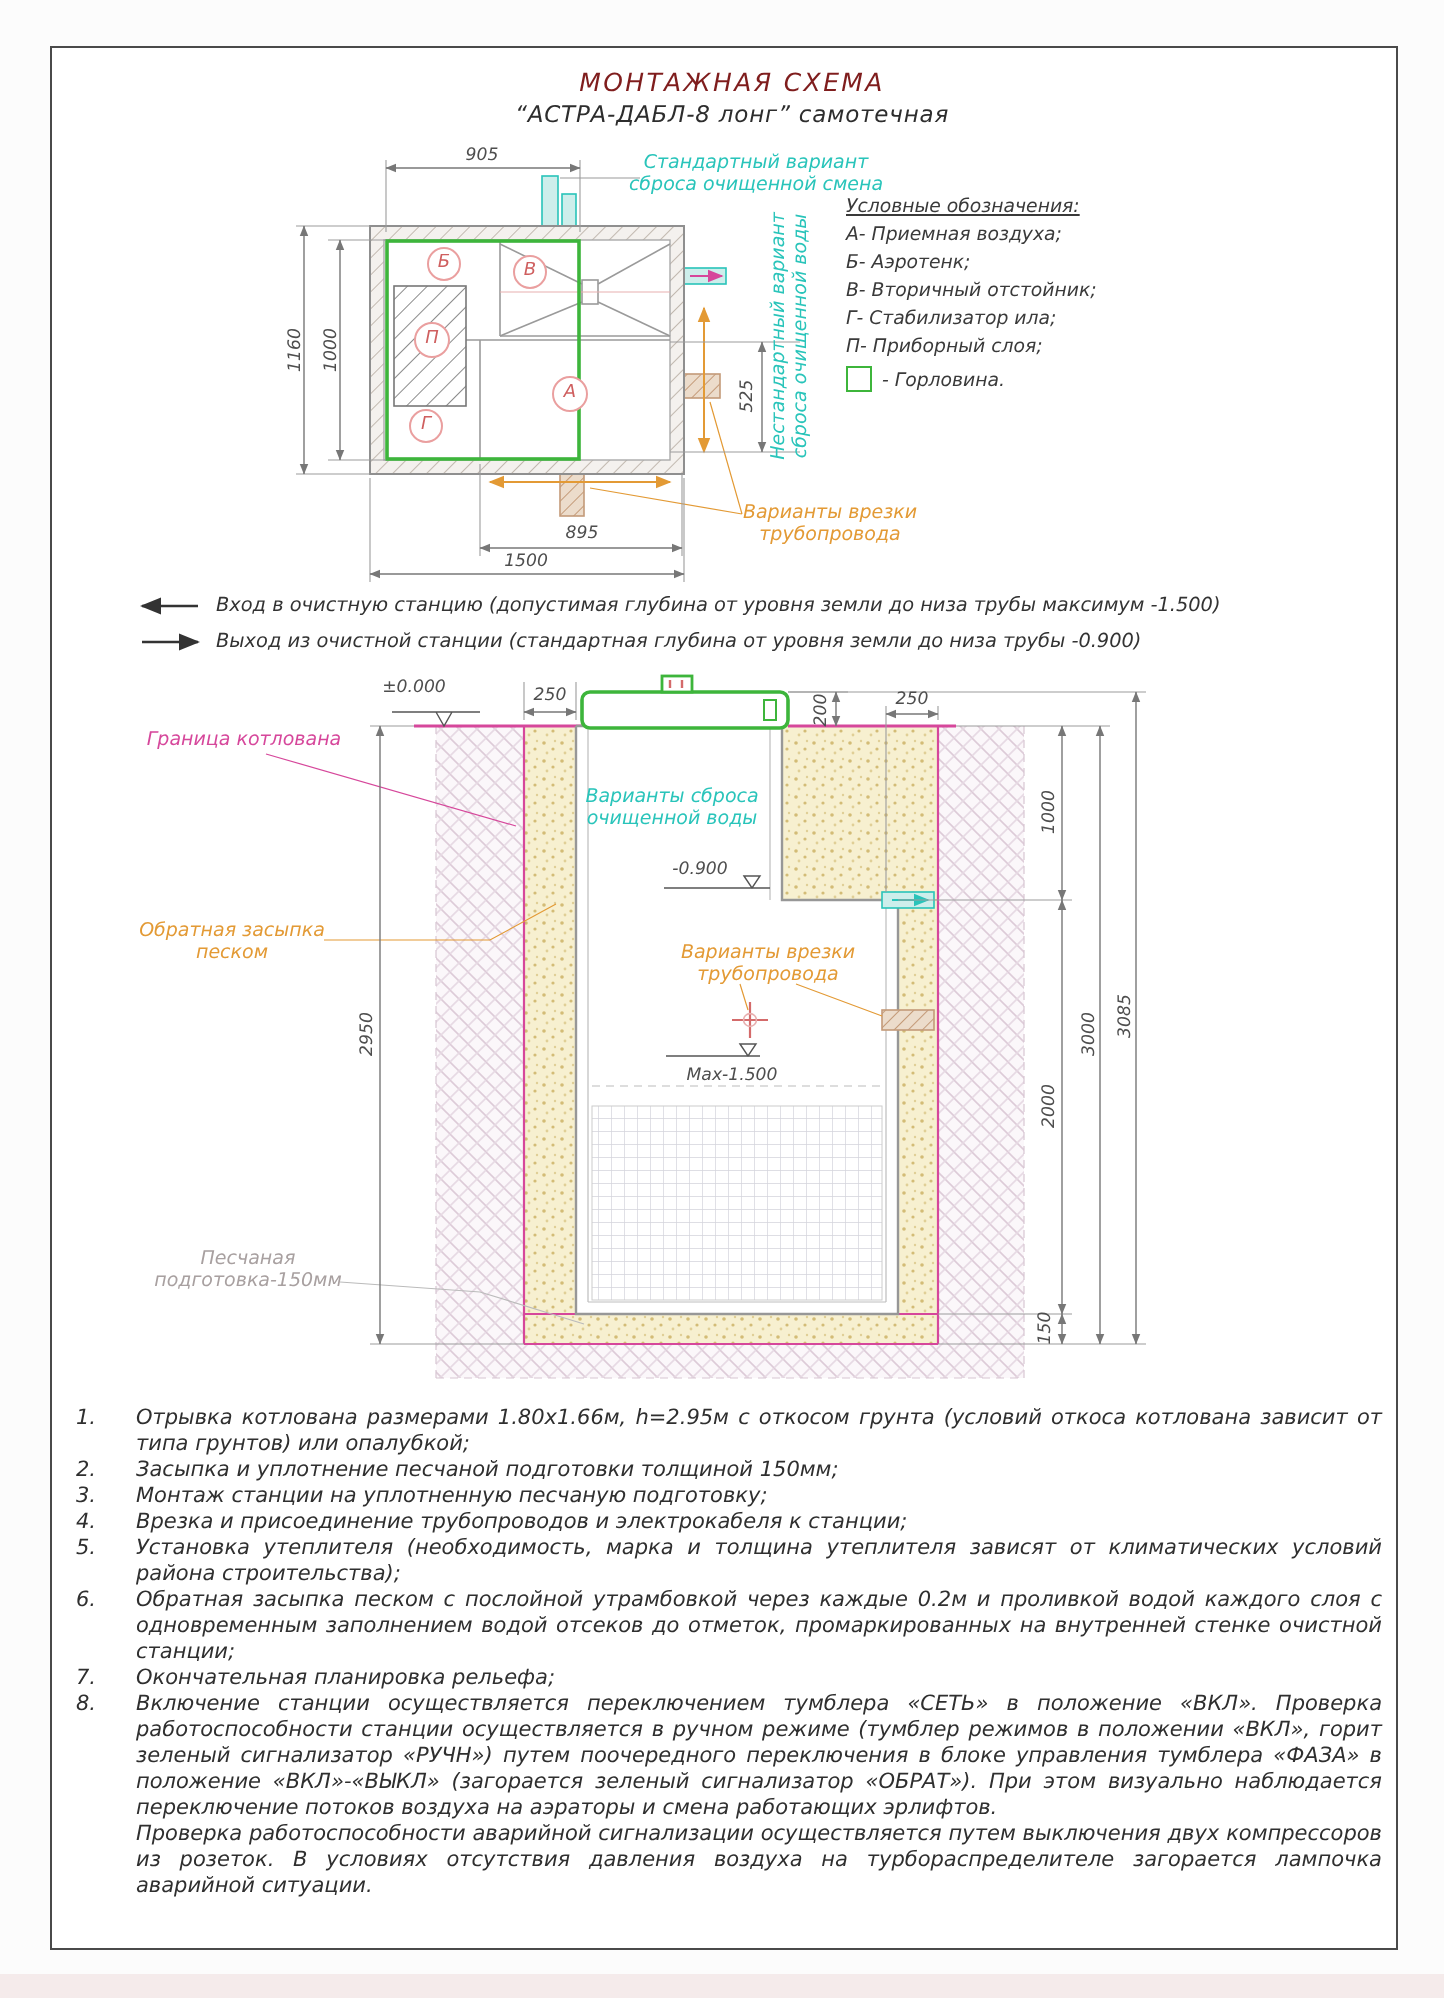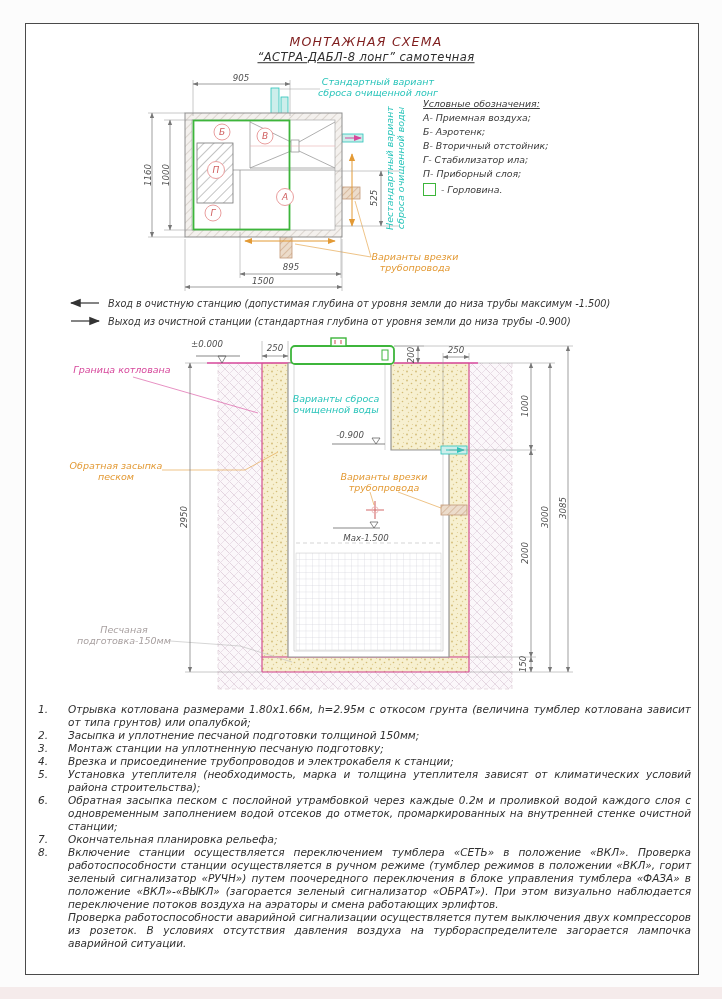--- a/index.html
+++ b/index.html
@@ -11,21 +11,21 @@
        white-space:pre-line;text-align:center;z-index:3;line-height:1.18;font-size:9.5px;}
   .lbl.rot{transform:translate(-50%,-50%) rotate(-90deg);}
   .lbl.nw{white-space:nowrap;}
   .dim{font-size:8.6px;color:#4e4e4e;white-space:nowrap;}
   .cyan{color:#29c4ba;}
   .orange{color:#e39a35;}
   .pink{color:#d6479b;}
   .grayl{color:#a8a0a0;}
   .red{color:#cf5f5f;font-size:9px;}
   .title1{font-size:12.5px;letter-spacing:1.2px;color:#7f1d1d;}
-  .title2{font-size:11.5px;letter-spacing:.4px;color:#2d2d2d;text-decoration:underline;}
+  .title2{font-size:11.5px;letter-spacing:.4px;color:#2d2d2d;}
   .legend{position:absolute;left:423px;top:99px;z-index:3;font-style:italic;font-size:9.4px;color:#3a3a3a;line-height:1;}
   .legend .t{text-decoration:underline;margin-bottom:5px;font-style:italic;}
   .legend .row{margin-top:4.6px;}
   .legend .sq{display:inline-block;width:11px;height:11px;border:1.6px solid #3db53b;vertical-align:-3px;margin-right:5px;}
   .ionote{position:absolute;left:108px;transform:translateY(-50%);font-style:italic;font-size:9.7px;color:#333;white-space:nowrap;z-index:3;}
   .proc{position:absolute;left:38px;top:703px;width:653px;font-style:italic;font-size:10.5px;line-height:13px;color:#2f2f2f;z-index:3;}
   .proc .pt{text-decoration:underline;margin-bottom:4px;}
   .proc .row{display:flex;}
   .proc .n{flex:0 0 30px;}
   .proc .tx{flex:1;text-align:justify;}
@@ -238,21 +238,21 @@
 <div class="lbl dim" style="left:291px;top:267px">895</div>
 <div class="lbl dim" style="left:263px;top:281px">1500</div>
 
 <div class="lbl red" style="left:222px;top:132px">Б</div>
 <div class="lbl red" style="left:265px;top:136px">В</div>
 <div class="lbl red" style="left:216px;top:170px">П</div>
 <div class="lbl red" style="left:285px;top:197px">А</div>
 <div class="lbl red" style="left:213px;top:213px">Г</div>
 
 <div class="lbl cyan" style="left:378px;top:87px">Стандартный вариант
-сброса очищенной лонг</div>
+сброса очищенной смена</div>
 <div class="lbl cyan rot" style="left:395px;top:168px">Нестандартный вариант
 сброса очищенной воды</div>
 <div class="lbl orange" style="left:415px;top:262px">Варианты врезки
 трубопровода</div>
 
 <div class="legend">
   <div class="t">Условные обозначения:</div>
   <div class="row">А- Приемная воздуха;</div>
   <div class="row">Б- Аэротенк;</div>
   <div class="row">В- Вторичный отстойник;</div>
@@ -283,21 +283,21 @@
 <div class="lbl dim rot" style="left:525px;top:406px">1000</div>
 <div class="lbl dim rot" style="left:525px;top:553px">2000</div>
 <div class="lbl dim rot" style="left:523px;top:664px">150</div>
 <div class="lbl dim rot" style="left:545px;top:517px">3000</div>
 <div class="lbl dim rot" style="left:563px;top:508px">3085</div>
 <div class="lbl dim rot" style="left:184px;top:517px">2950</div>
 
 <div class="proc">
   <div class="row">
       <div class="n">1.</div>
-      <div class="tx">Отрывка котлована размерами 1.80х1.66м, h=2.95м с откосом грунта (величина тумблер котлована зависит от типа грунтов) или опалубкой;</div>
+      <div class="tx">Отрывка котлована размерами 1.80х1.66м, h=2.95м с откосом грунта (условий откоса котлована зависит от типа грунтов) или опалубкой;</div>
     </div>
   <div class="row">
       <div class="n">2.</div>
       <div class="tx">Засыпка и уплотнение песчаной подготовки толщиной 150мм;</div>
     </div>
   <div class="row">
       <div class="n">3.</div>
       <div class="tx">Монтаж станции на уплотненную песчаную подготовку;</div>
     </div>
   <div class="row">

